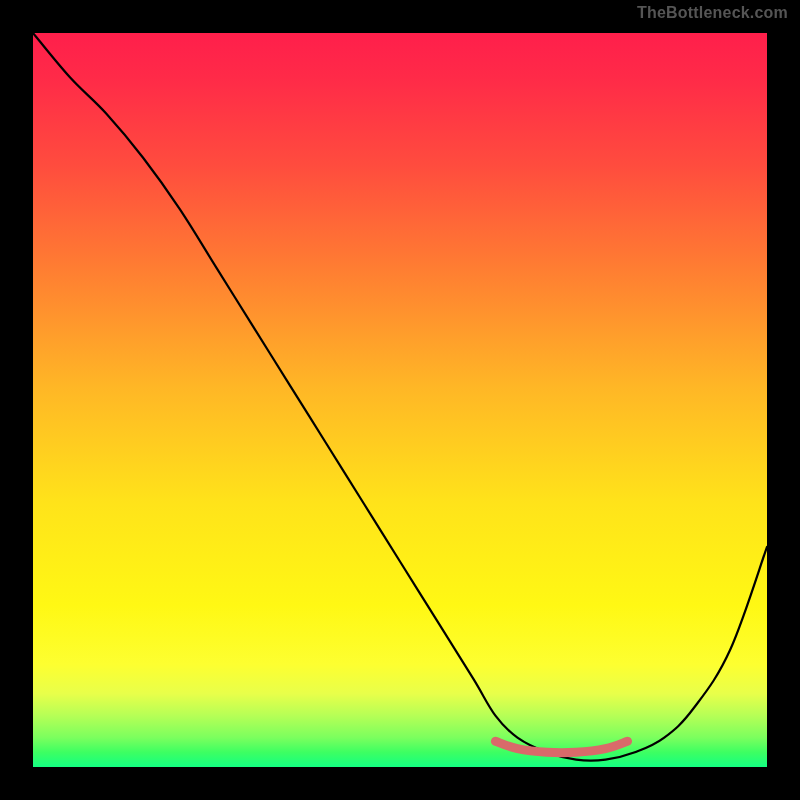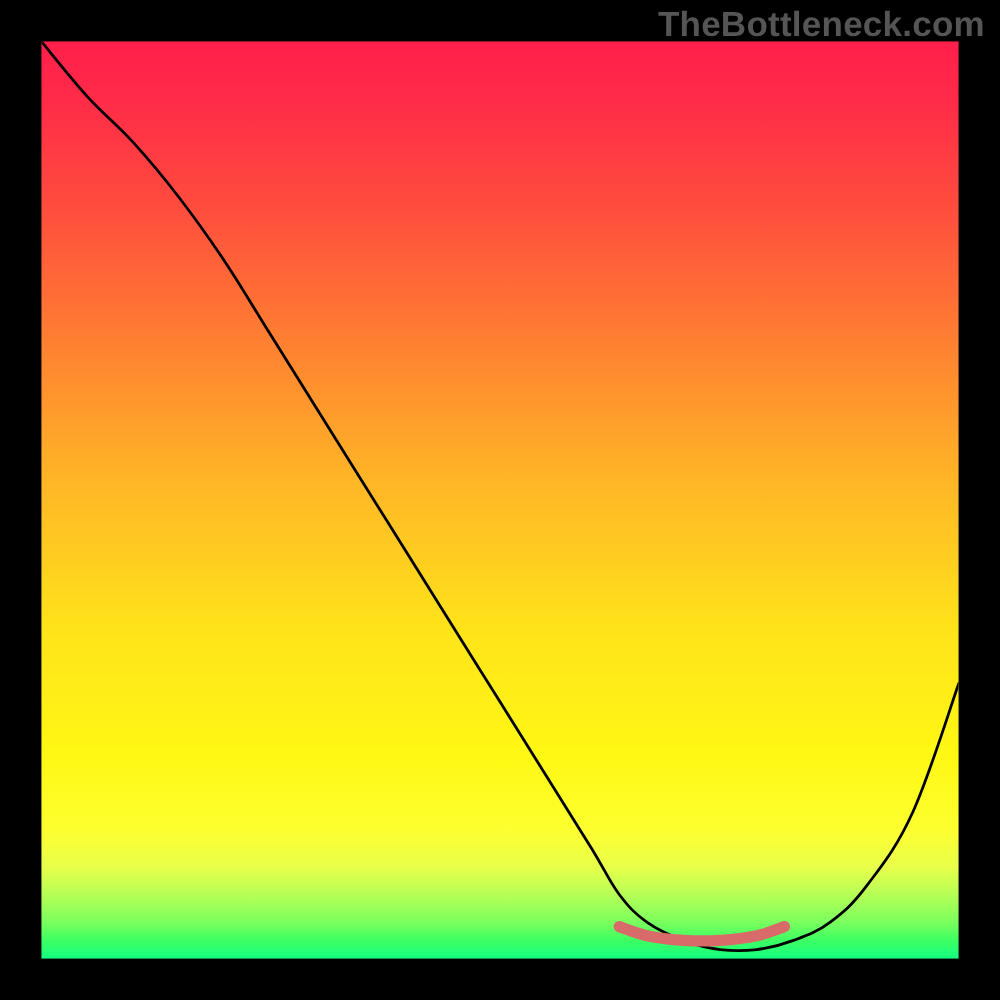--- a/index.html
+++ b/index.html
@@ -8,21 +8,21 @@
     position: relative;
     width: 800px;
     height: 800px;
     background: #000;
   }
   .watermark {
     position: absolute;
     top: 4px;
     right: 12px;
     font-family: Arial, Helvetica, sans-serif;
-    font-size: 28px;
+    font-size: 16px;
     font-weight: bold;
     color: #555;
     letter-spacing: 0.2px;
     z-index: 10;
   }
   .plot-area {
     position: absolute;
     left: 33px;
     top: 33px;
     width: 734px;

